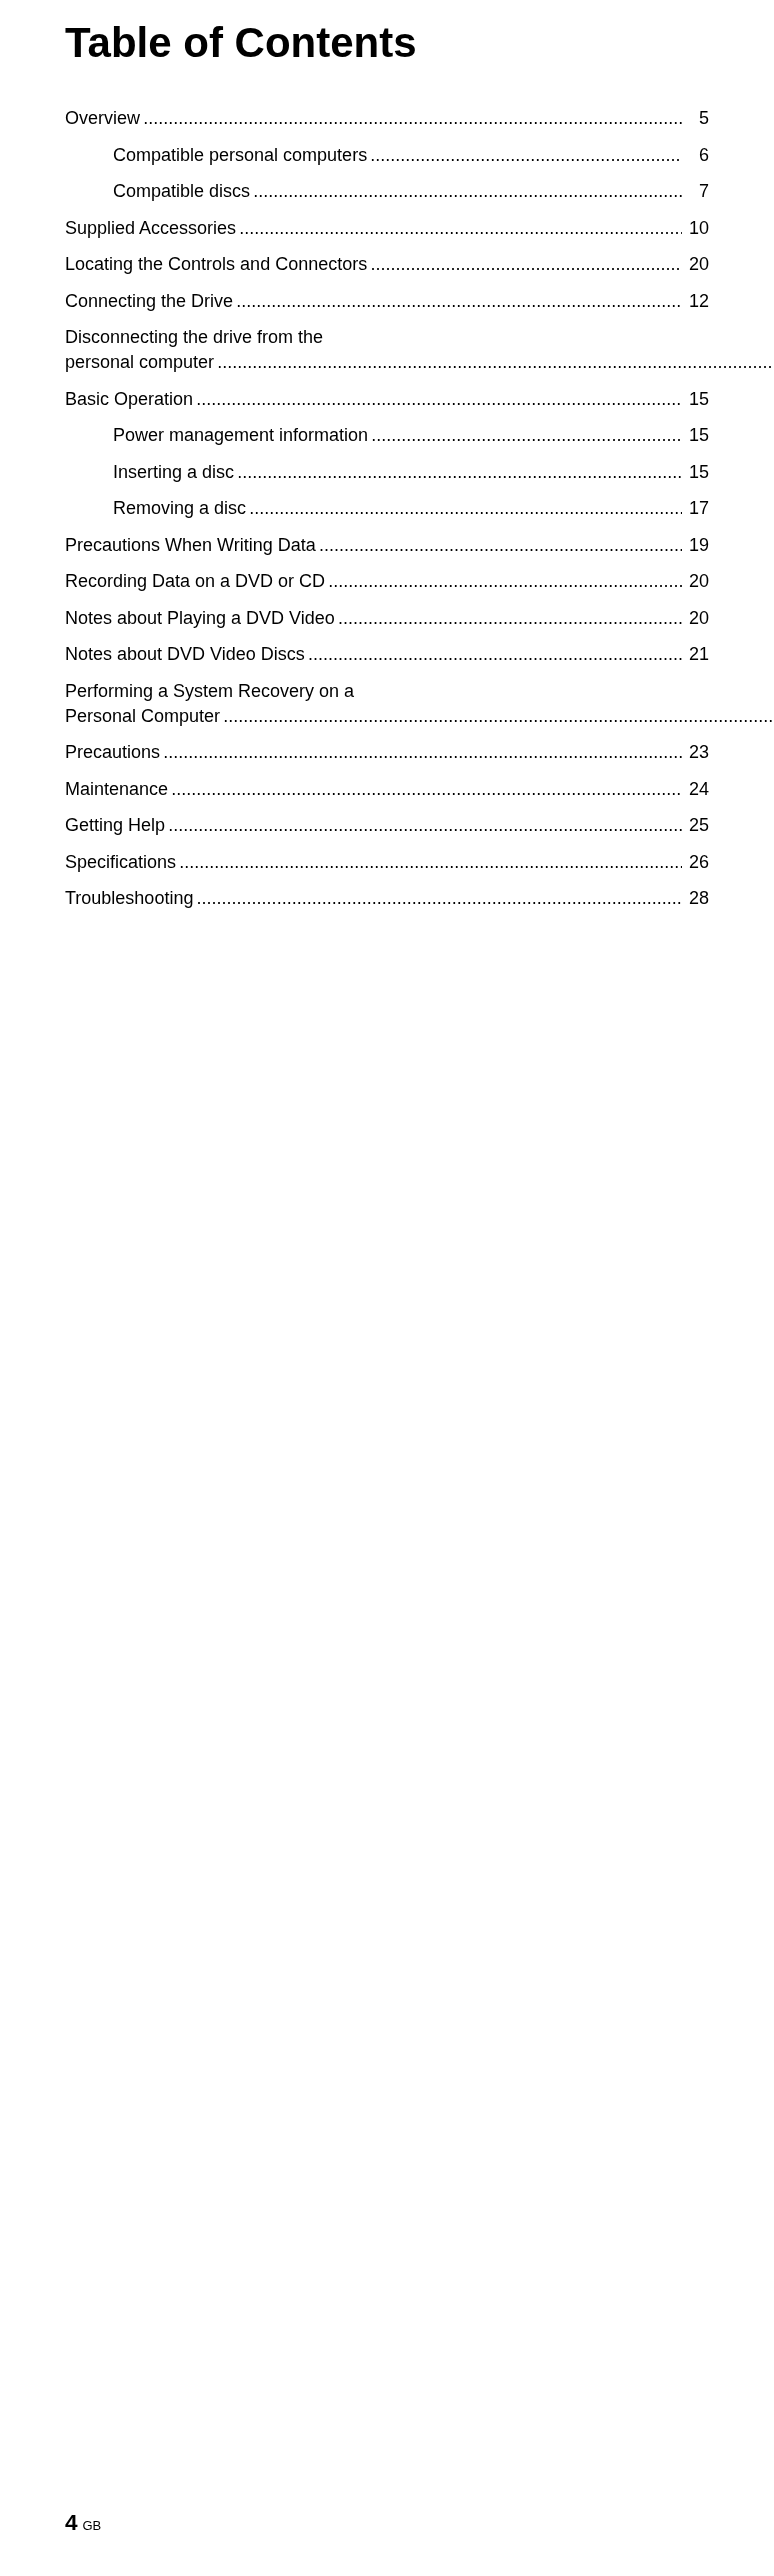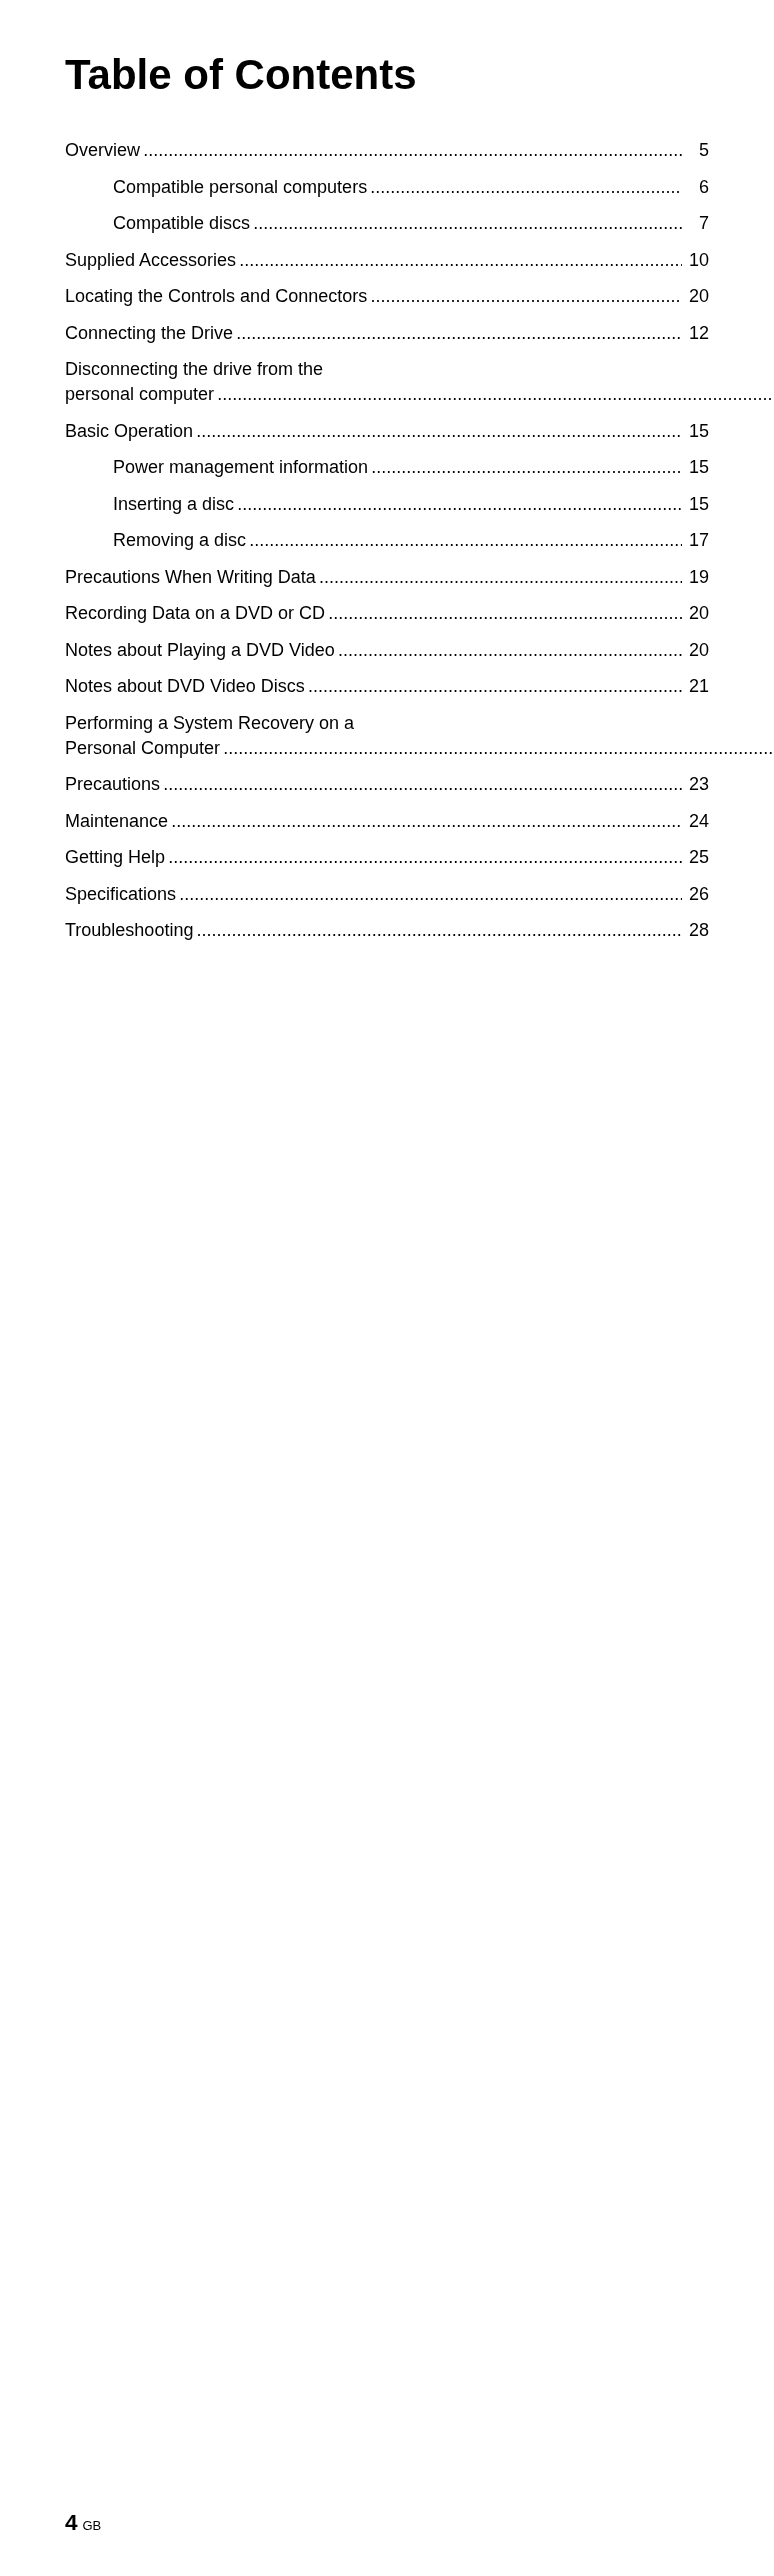--- a/index.html
+++ b/index.html
@@ -13,21 +13,21 @@
       font-family: Arial, Helvetica, sans-serif;
       width: 774px;
       min-height: 2576px;
       position: relative;
     }
 
     .page-container {
       width: 774px;
       min-height: 2576px;
       background: #ffffff;
-      padding: 52px 65px 65px 65px;
+      padding: 20px 65px 65px 65px;
       position: relative;
     }
 
     .page-title {
       font-size: 42px;
       font-weight: 900;
       color: #000000;
       margin-bottom: 40px;
       font-family: Arial, Helvetica, sans-serif;
       line-height: 1.1;

